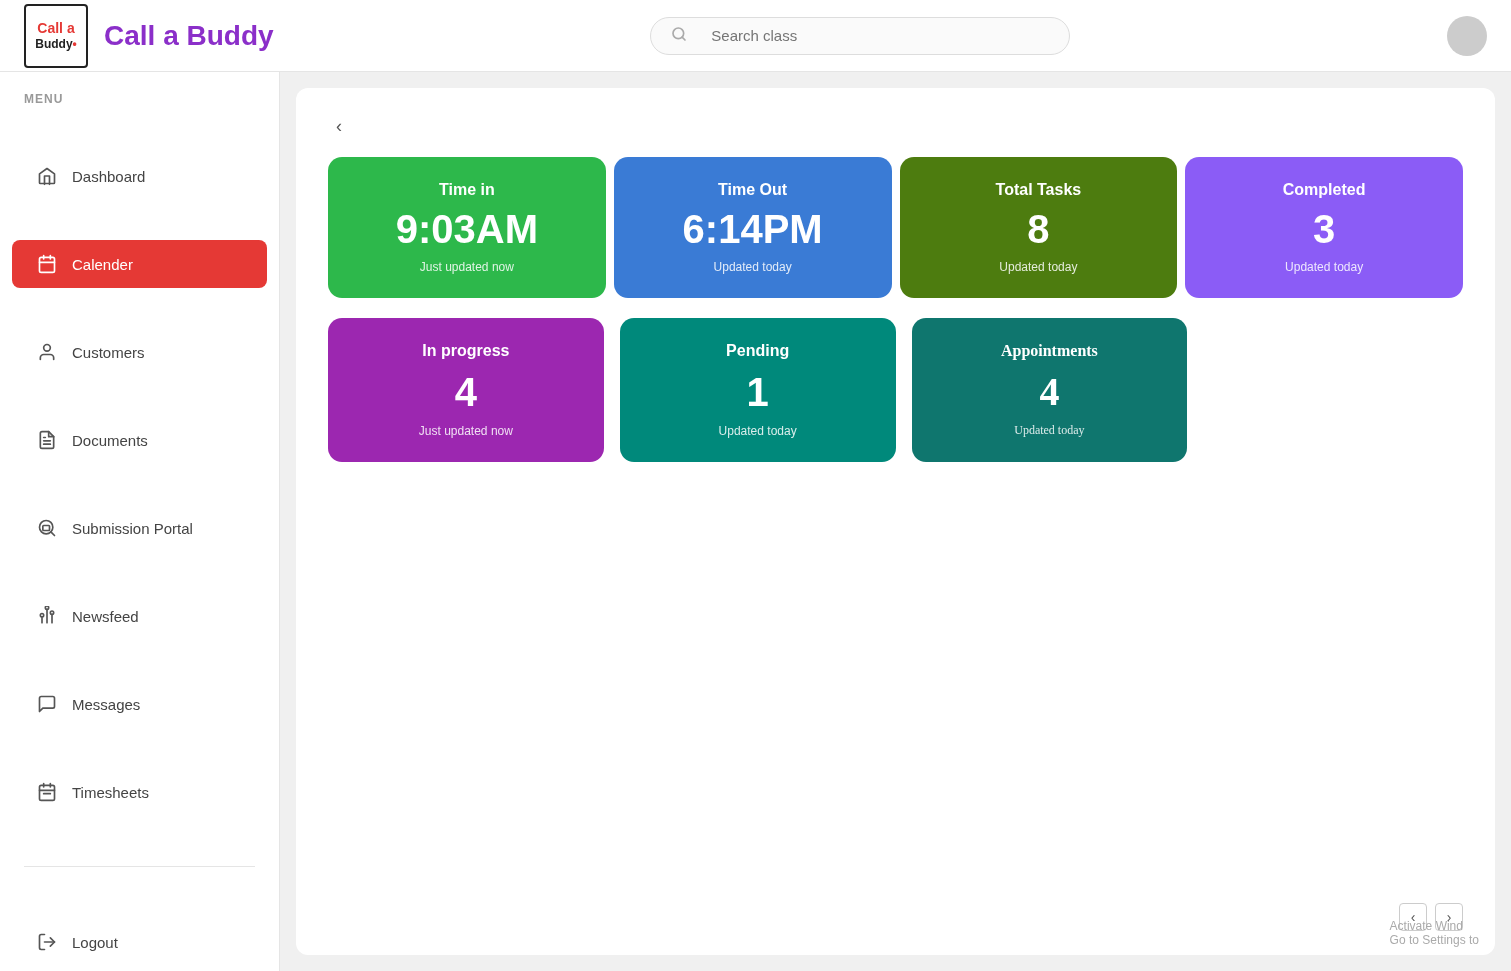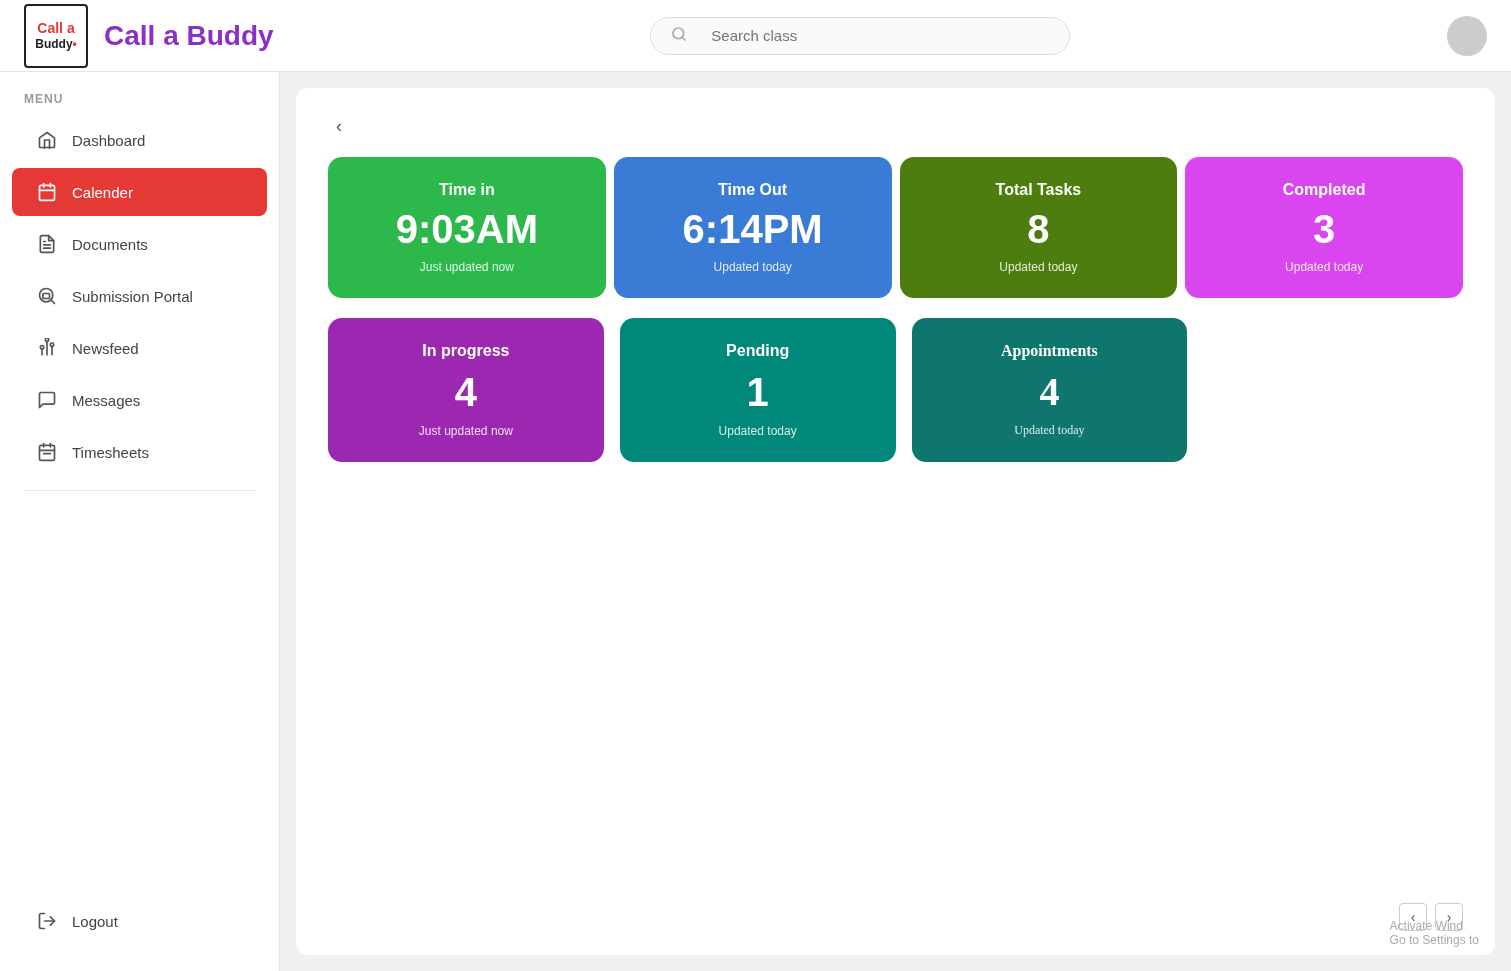--- a/index.html
+++ b/index.html
@@ -41,20 +41,21 @@
 
     
     .layout { display: flex; flex: 1; overflow: hidden; }
 
     
     .sidebar {
       width: 280px; background: #fff; flex-shrink: 0;
       display: flex; flex-direction: column;
       border-right: 1px solid #e5e5e5; overflow-y: auto;
       padding-bottom: 24px;
+      gap: 36px;
     }
     .sidebar-menu-label {
       font-size: 12px; font-weight: 600; color: #999;
       padding: 20px 24px 8px 24px; letter-spacing: 1px;
     }
     .sidebar-item {
       display: flex; align-items: center; gap: 14px;
       padding: 13px 24px; cursor: pointer; border-radius: 8px;
       margin: 2px 12px; color: #444; font-size: 15px; font-weight: 500;
       transition: background 0.15s;
@@ -102,21 +103,21 @@
       border-radius: 14px; padding: 24px 20px;
       display: flex; flex-direction: column; align-items: center;
       justify-content: space-between; min-height: 140px; color: #fff;
     }
     .stat-card .card-title { font-size: 16px; font-weight: 600; margin-bottom: 8px; }
     .stat-card .card-value { font-size: 40px; font-weight: 800; margin-bottom: 8px; }
     .stat-card .card-sub { font-size: 12px; opacity: 0.85; }
     .card-green { background: #2db84b; }
     .card-blue { background: #3a7bd5; }
     .card-purple { background: #4d7c0f; }
-    .card-amber { background: #d946ef; }
+    .card-amber { background: #8b5cf6; }
     .card-violet { background: #9c27b0; }
     .card-teal { background: #00897b; }
     .card-brown { background: #0f766e; font-family: Liberation Serif, serif; }
 
     
     .content-footer {
       position: absolute; bottom: 24px; right: 32px;
       display: flex; align-items: center; gap: 8px;
     }
     .pagination-btn {
@@ -179,20 +180,29 @@
         <svg width="20" height="20" viewBox="0 0 24 24" fill="none" stroke="#fff" stroke-width="2" stroke-linecap="round" stroke-linejoin="round">
           <rect x="3" y="4" width="18" height="18" rx="2" ry="2"></rect>
             <line x1="16" y1="2" x2="16" y2="6"></line>
             <line x1="8" y1="2" x2="8" y2="6"></line>
             <line x1="3" y1="10" x2="21" y2="10"></line>
         </svg>
       </span>
       <span>Calender</span>
     </div>
 
+    <div class="sidebar-item">
+      <span class="icon-svg">
+        <svg width="20" height="20" viewBox="0 0 24 24" fill="none" stroke="#555" stroke-width="2" stroke-linecap="round" stroke-linejoin="round">
+          <path d="M20 21v-2a4 4 0 00-4-4H8a4 4 0 00-4 4v2"></path>
+            <circle cx="12" cy="7" r="4"></circle>
+        </svg>
+      </span>
+      <span>Customers</span>
+    </div>
 
     <div class="sidebar-item">
       <span class="icon-svg">
         <svg width="20" height="20" viewBox="0 0 24 24" fill="none" stroke="#555" stroke-width="2" stroke-linecap="round" stroke-linejoin="round">
           <path d="M14 2H6a2 2 0 00-2 2v16a2 2 0 002 2h12a2 2 0 002-2V8z"></path>
             <polyline points="14 2 14 8 20 8"></polyline>
             <line x1="16" y1="13" x2="8" y2="13"></line>
             <line x1="16" y1="17" x2="8" y2="17"></line>
             <polyline points="10 9 9 9 8 9"></polyline>
         </svg>

